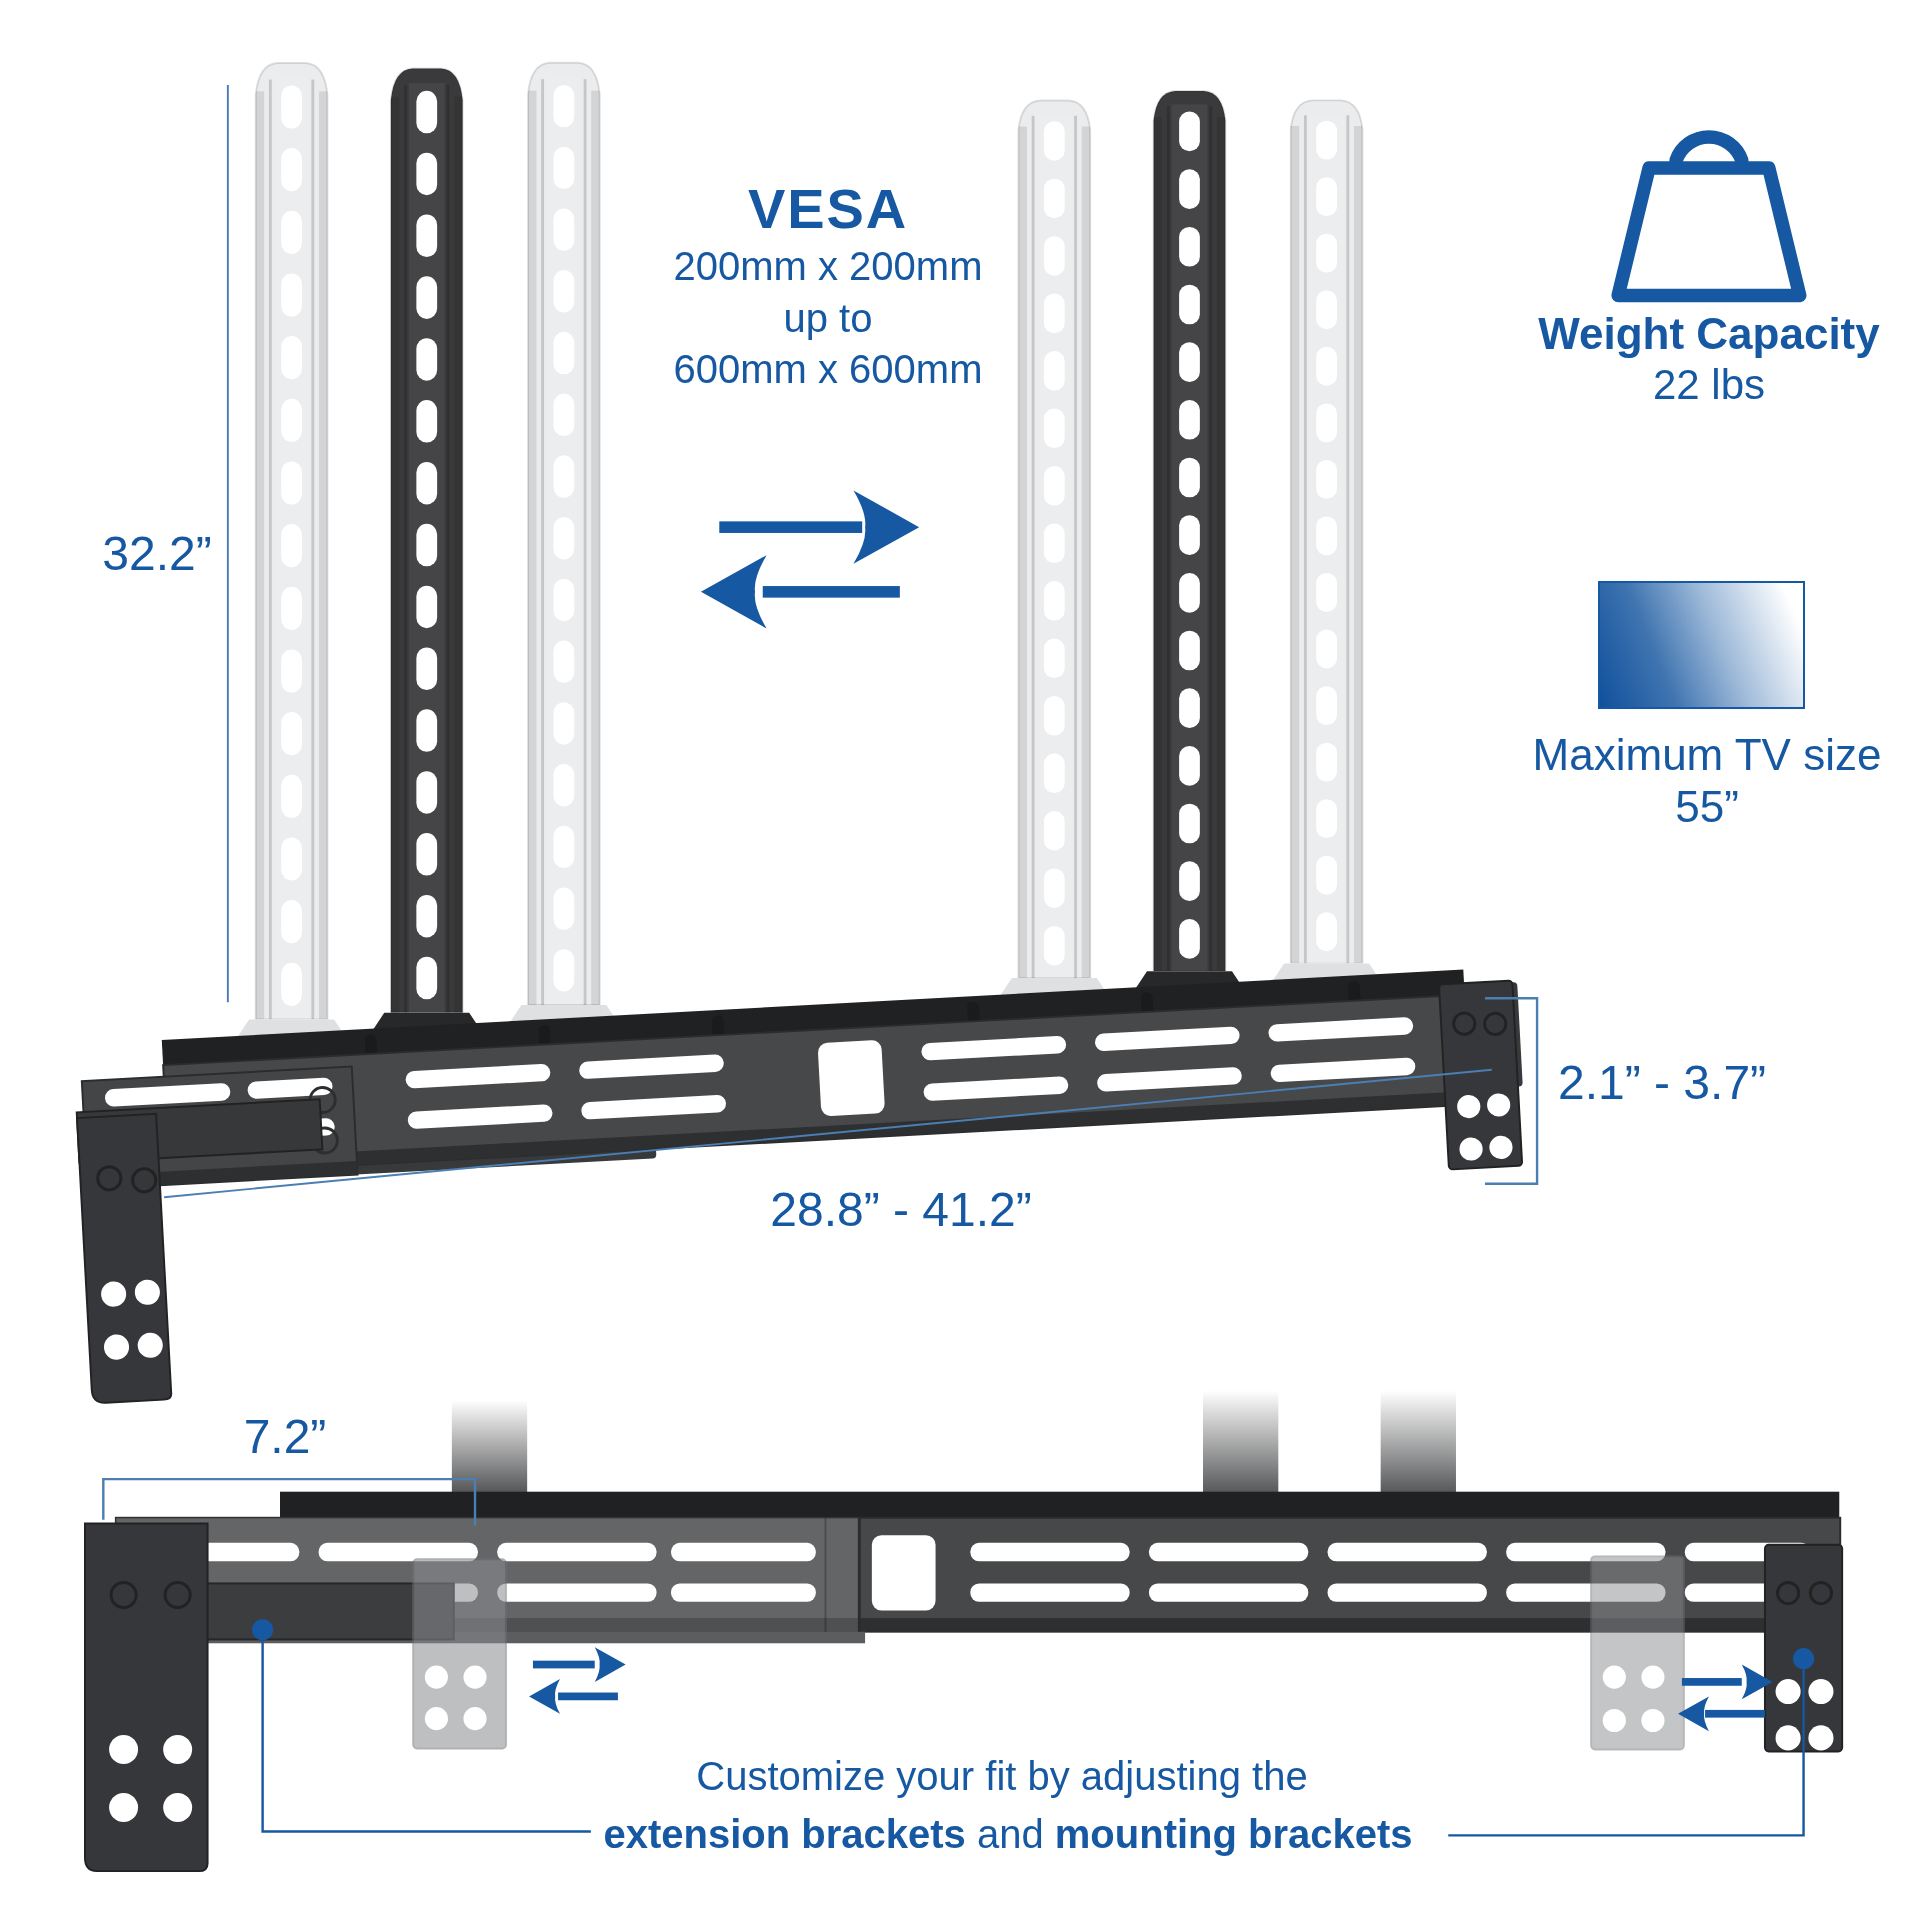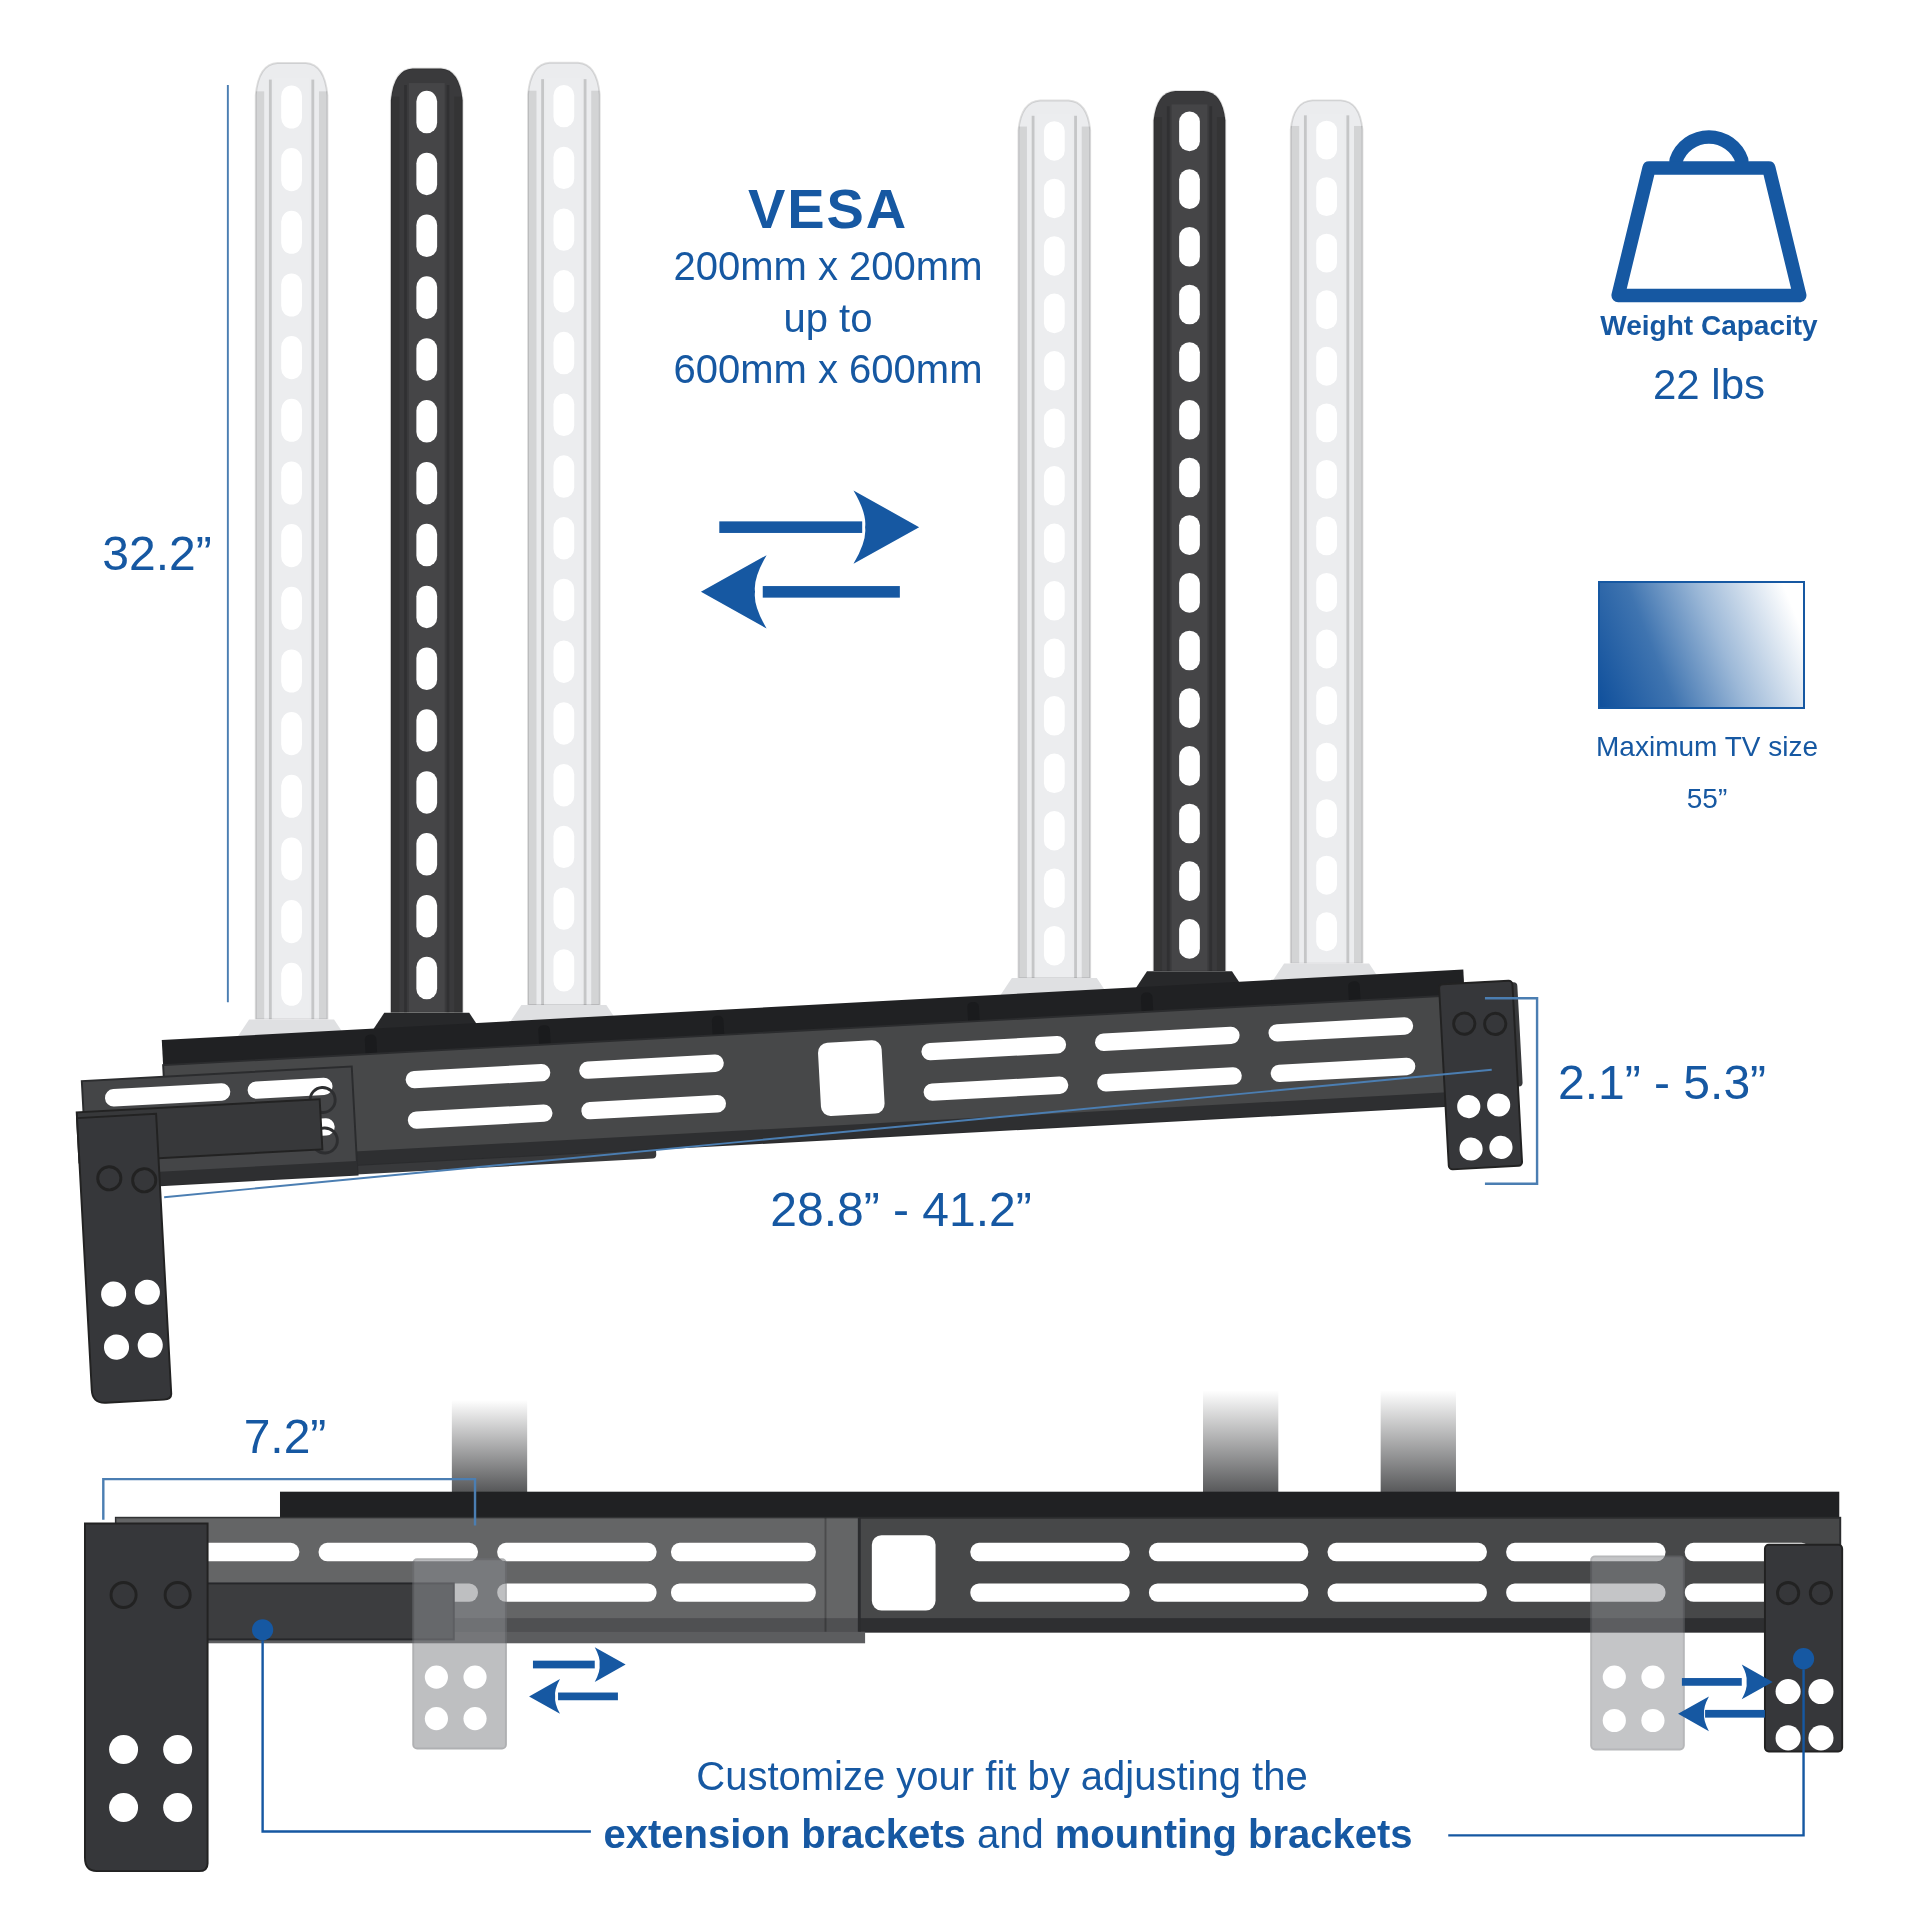--- a/index.html
+++ b/index.html
@@ -5,21 +5,21 @@
   html,body{margin:0;padding:0;background:#fff;}
   #stage{position:relative;width:1931px;height:1931px;background:#fff;overflow:hidden;
          font-family:"Liberation Sans",sans-serif;}
   #gfx{position:absolute;left:0;top:0;width:1931px;height:1931px;}
   .txt{position:absolute;color:#1658a2;white-space:nowrap;line-height:1.05;}
   .ctr{transform:translateX(-50%);text-align:center;}
   .b{font-weight:700;}
   .fs56{font-size:56px;letter-spacing:1.9px;}
   .fs48{font-size:40px;}
   .fs50{font-size:48px;}
-  .fs46{font-size:28px;}
+  .fs46{font-size:44px;}
   .fs44{font-size:42px;}
   .swatch{position:absolute;left:1598px;top:581px;width:203px;height:124px;
           border:2.9px solid #1658a2;
           background:linear-gradient(68deg,#10509c 0%,#3f74b0 30%,#9db9d8 58%,#ffffff 92%);}
 </style>
 </head>
 <body>
 
 <div id="stage">
 
@@ -273,21 +273,21 @@
   </g>
 </svg>
 
 <div class="txt ctr b fs56" style="left:828px;top:180px;">VESA</div>
 <div class="txt ctr fs48" style="left:828px;top:245px;">200mm x 200mm</div>
 <div class="txt ctr fs48" style="left:828px;top:297px;">up to</div>
 <div class="txt ctr fs48" style="left:828px;top:348px;">600mm x 600mm</div>
 
 <div class="txt ctr fs50" style="left:157px;top:529px;">32.2”</div>
 <div class="txt ctr fs50" style="left:857px;top:1185px;margin-left:44px;">28.8” - 41.2”</div>
-<div class="txt fs50" style="left:1558px;top:1058px;">2.1” - 5.3”</div>
+<div class="txt fs50" style="left:1558px;top:1058px;">2.1” - 3.7”</div>
 
 <div class="txt ctr b fs46" style="left:1709px;top:311px;">Weight Capacity</div>
 <div class="txt ctr fs44" style="left:1709px;top:363px;">22 lbs</div>
 
 <div class="swatch"></div>
 <div class="txt ctr fs46" style="left:1707px;top:732px;">Maximum TV size</div>
 <div class="txt ctr fs46" style="left:1707px;top:784px;">55”</div>
 
 <div class="txt ctr fs50" style="left:285px;top:1412px;">7.2”</div>
 

